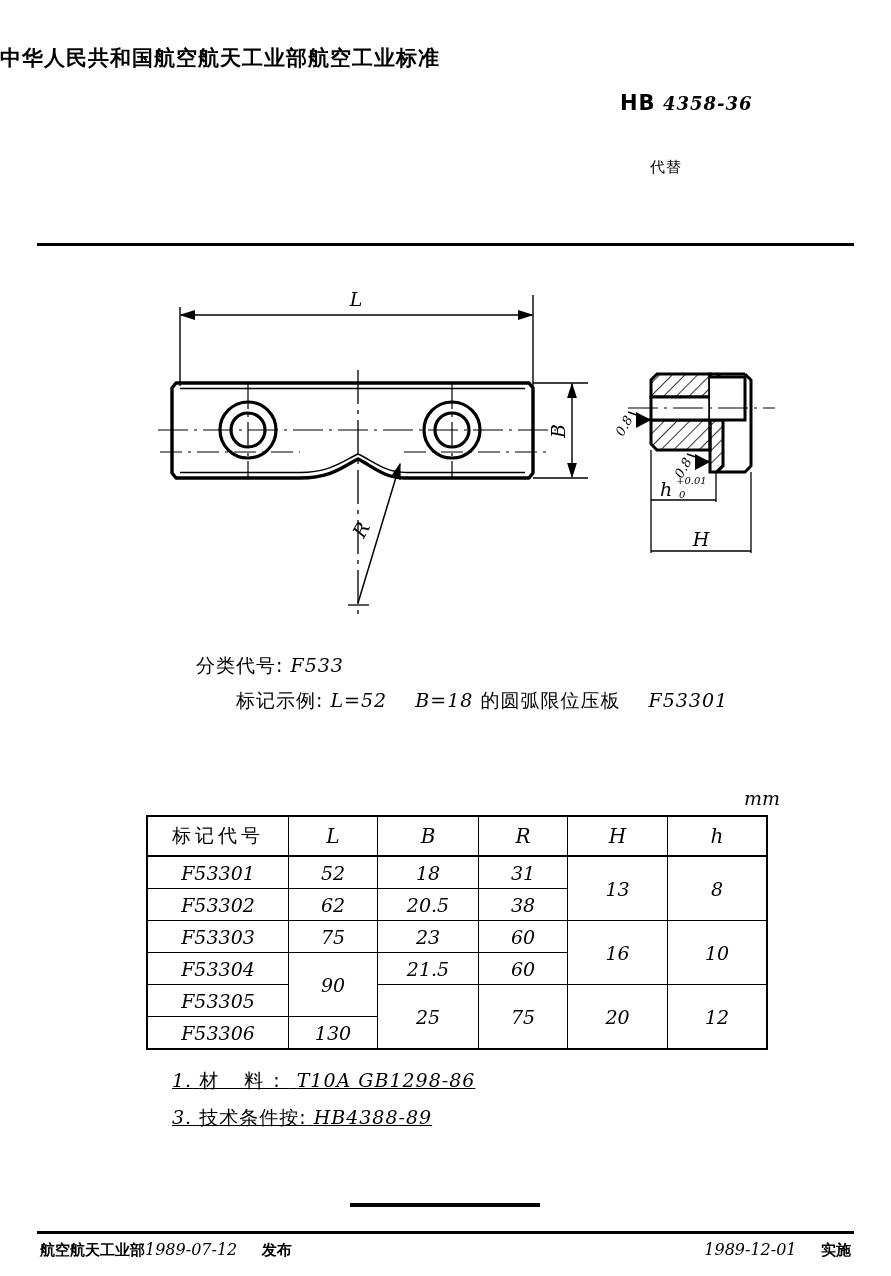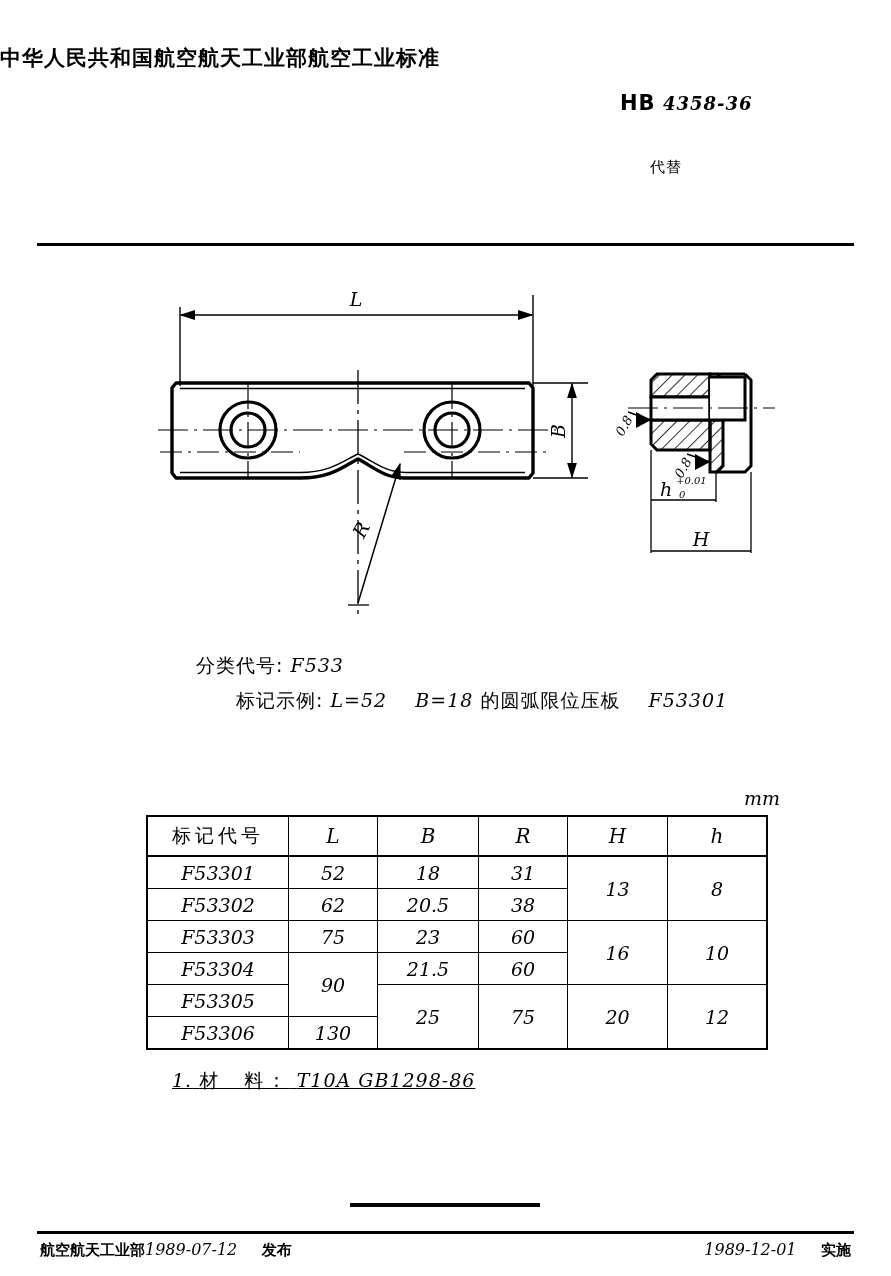--- a/index.html
+++ b/index.html
@@ -327,20 +327,25 @@
       </tr>
     </tbody>
   </table>
 
   <div class="notes">
     <div class="note">
       <span class="n">1.</span>
       <span class="sp">材  料:</span>
       <span class="v">T10A  GB1298-86</span>
     </div>
+    <div class="note">
+      <span class="n">3.</span>
+      <span>技术条件按:</span>
+      <span class="v">HB4388-89</span>
+    </div>
   </div>
 
   <div class="foot-bar"></div>
   <div class="rule-bot"></div>
 
   <div class="foot-left">
     <span>航空航天工业部</span><span class="d">1989-07-12</span>
     <span class="gap"></span>
     <span>发布</span>
   </div>

